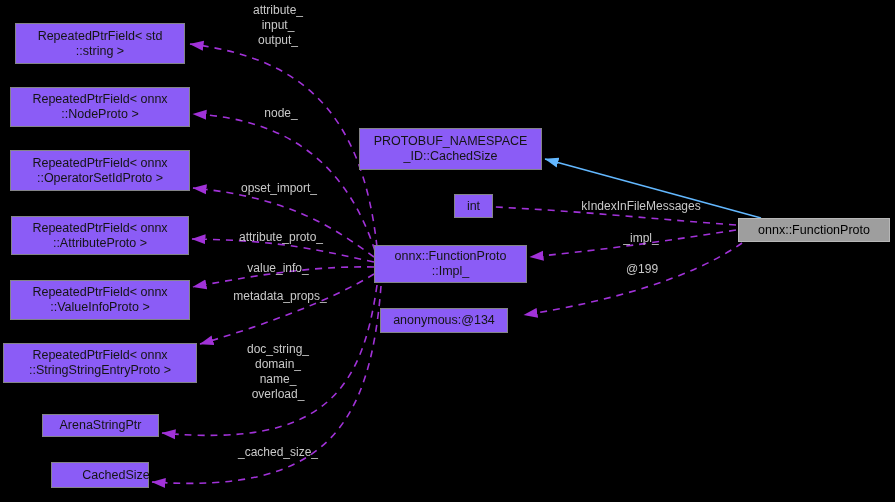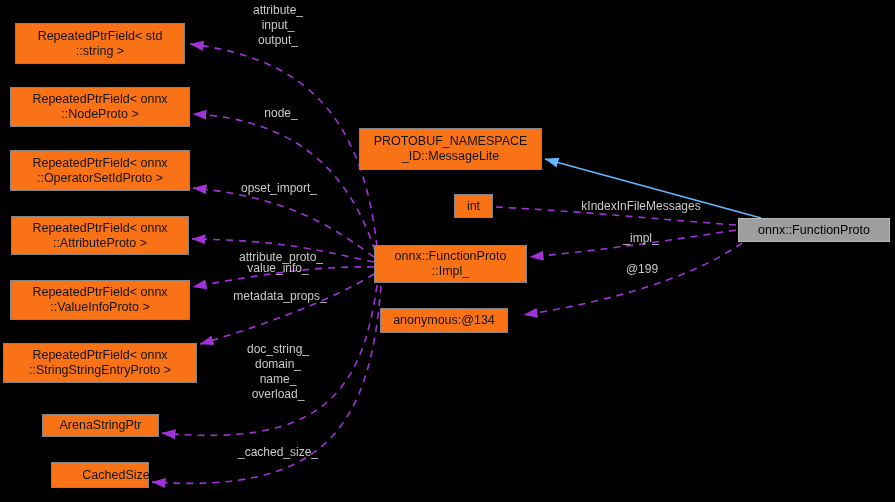--- a/index.html
+++ b/index.html
@@ -7,21 +7,21 @@
     position:relative;
     width:895px;height:502px;
     background:#000;
     font-family:"Liberation Sans", sans-serif;
     overflow:hidden;
   }
   #edge-layer{position:absolute;left:0;top:0;width:895px;height:502px;}
   .gnode{
     position:absolute;
     display:flex;flex-direction:column;justify-content:center;align-items:center;
-    background:#f97316;
+    background:#8b5cf6;
     border:1px solid #848488;
     color:#141414;
     font-size:12.5px;line-height:15px;
     white-space:nowrap;
     text-align:center;
     box-sizing:border-box;
     cursor:pointer;
   }
   .gnode.main{
     background:#9e9e9e;
@@ -96,21 +96,21 @@
         <div>::StringStringEntryProto &gt;</div>
       </div>
       <div class="gnode" style="left: 42px; top: 414px; width: 117px; height: 23px;">
         <div>ArenaStringPtr</div>
       </div>
       <div class="gnode" style="left: 51px; top: 462px; width: 98px; height: 26px; padding-left: 32px;">
         <div>CachedSize</div>
       </div>
       <div class="gnode" style="left: 359px; top: 128px; width: 183px; height: 42px;">
         <div>PROTOBUF_NAMESPACE</div>
-        <div>_ID::MessageLite</div>
+        <div>_ID::CachedSize</div>
       </div>
       <div class="gnode" style="left: 431px; top: 194px; width: 39px; height: 24px; margin-left: 23px;">
         <div>int</div>
       </div>
       <div class="gnode" style="left: 374px; top: 245px; width: 153px; height: 38px;">
         <div>onnx::FunctionProto</div>
         <div>::Impl_</div>
       </div>
       <div class="gnode" style="left: 380px; top: 308px; width: 128px; height: 25px;">
         <div>anonymous:@134</div>
@@ -124,21 +124,21 @@
         <div>attribute_</div>
         <div>input_</div>
         <div>output_</div>
       </div>
       <div class="edge-label" style="left: 281px; top: 106px;">
         <div>node_</div>
       </div>
       <div class="edge-label" style="left: 279px; top: 181px;">
         <div>opset_import_</div>
       </div>
-      <div class="edge-label" style="left: 281px; top: 230px; margin-top: 20px;">
+      <div class="edge-label" style="left: 281px; top: 230px;">
         <div>attribute_proto_</div>
       </div>
       <div class="edge-label" style="left: 278px; top: 261px;">
         <div>value_info_</div>
       </div>
       <div class="edge-label" style="left: 280px; top: 289px;">
         <div>metadata_props_</div>
       </div>
       <div class="edge-label" style="left: 278px; top: 342px;">
         <div>doc_string_</div>

